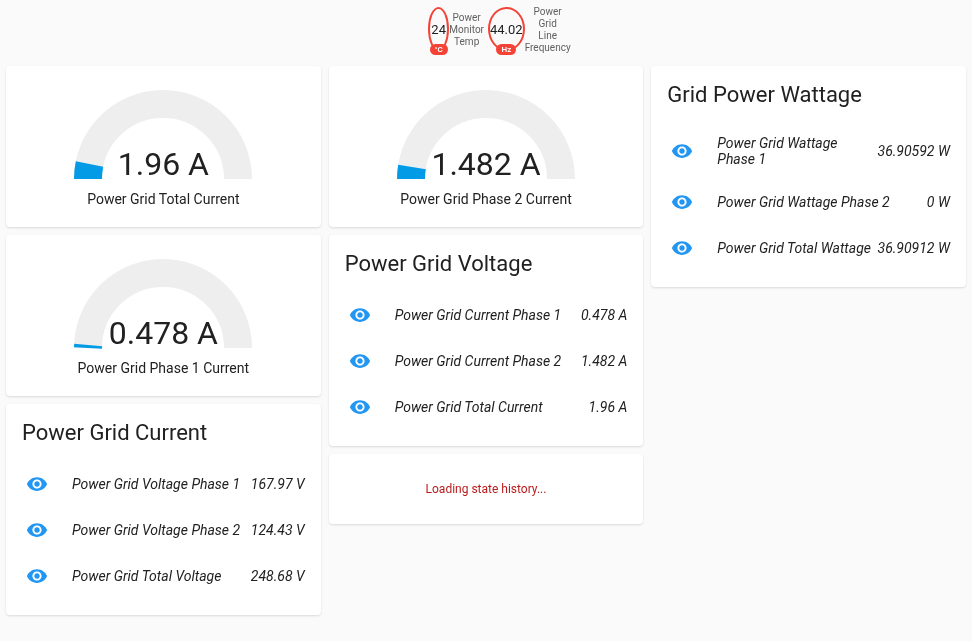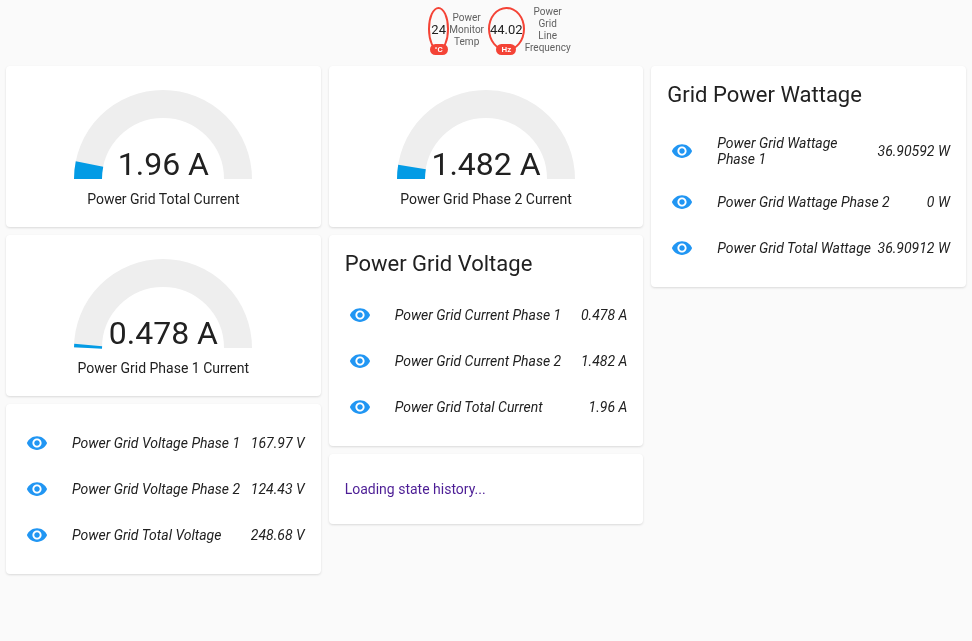--- a/index.html
+++ b/index.html
@@ -119,23 +119,24 @@
       color: #212121;
     }
     .row-value {
       font-size: 14px;
       color: #212121;
       text-align: right;
     }
     .loading-card {
       display: flex;
       align-items: center;
+      justify-content: center;
       min-height: 70px;
-      color: #4c1d95;
-      font-size: 14px;
+      color: #b91c1c;
+      font-size: 12px;
     }
   </style>
 </head>
 <body>
 
 <div class="badges-row">
   <div class="badge">
     <div class="badge-circle">
       <span>24</span>
       <span class="badge-unit">°C</span>
@@ -174,20 +175,21 @@
         <svg viewBox="0 0 190 100">
           <path d="M 20 95 A 75 75 0 0 1 170 95" fill="none" stroke="#eeeeee" stroke-width="28"></path>
           <path d="M 20 95 A 75 75 0 0 1 20.2 92" fill="none" stroke="#039be5" stroke-width="28"></path>
         </svg>
         <div class="gauge-value">0.478 A</div>
       </div>
       <div class="gauge-label">Power Grid Phase 1 Current</div>
     </div>
 
     <div class="card">
+      <div class="card-title">Power Grid Current</div>
       <div class="row">
         <svg class="eye-icon" viewBox="0 0 24 24" fill="currentColor">
             <path d="M12 4.5C7 4.5 2.73 7.61 1 12c1.73 4.39 6 7.5 11 7.5s9.27-3.11 11-7.5c-1.73-4.39-6-7.5-11-7.5zM12 17c-2.76 0-5-2.24-5-5s2.24-5 5-5 5 2.24 5 5-2.24 5-5 5zm0-8c-1.66 0-3 1.34-3 3s1.34 3 3 3 3-1.34 3-3-1.34-3-3-3z"></path>
           </svg>
         <span class="row-label">Power Grid Voltage Phase 1</span>
         <span class="row-value">167.97 V</span>
       </div>
       <div class="row">
         <svg class="eye-icon" viewBox="0 0 24 24" fill="currentColor">
             <path d="M12 4.5C7 4.5 2.73 7.61 1 12c1.73 4.39 6 7.5 11 7.5s9.27-3.11 11-7.5c-1.73-4.39-6-7.5-11-7.5zM12 17c-2.76 0-5-2.24-5-5s2.24-5 5-5 5 2.24 5 5-2.24 5-5 5zm0-8c-1.66 0-3 1.34-3 3s1.34 3 3 3 3-1.34 3-3-1.34-3-3-3z"></path>

